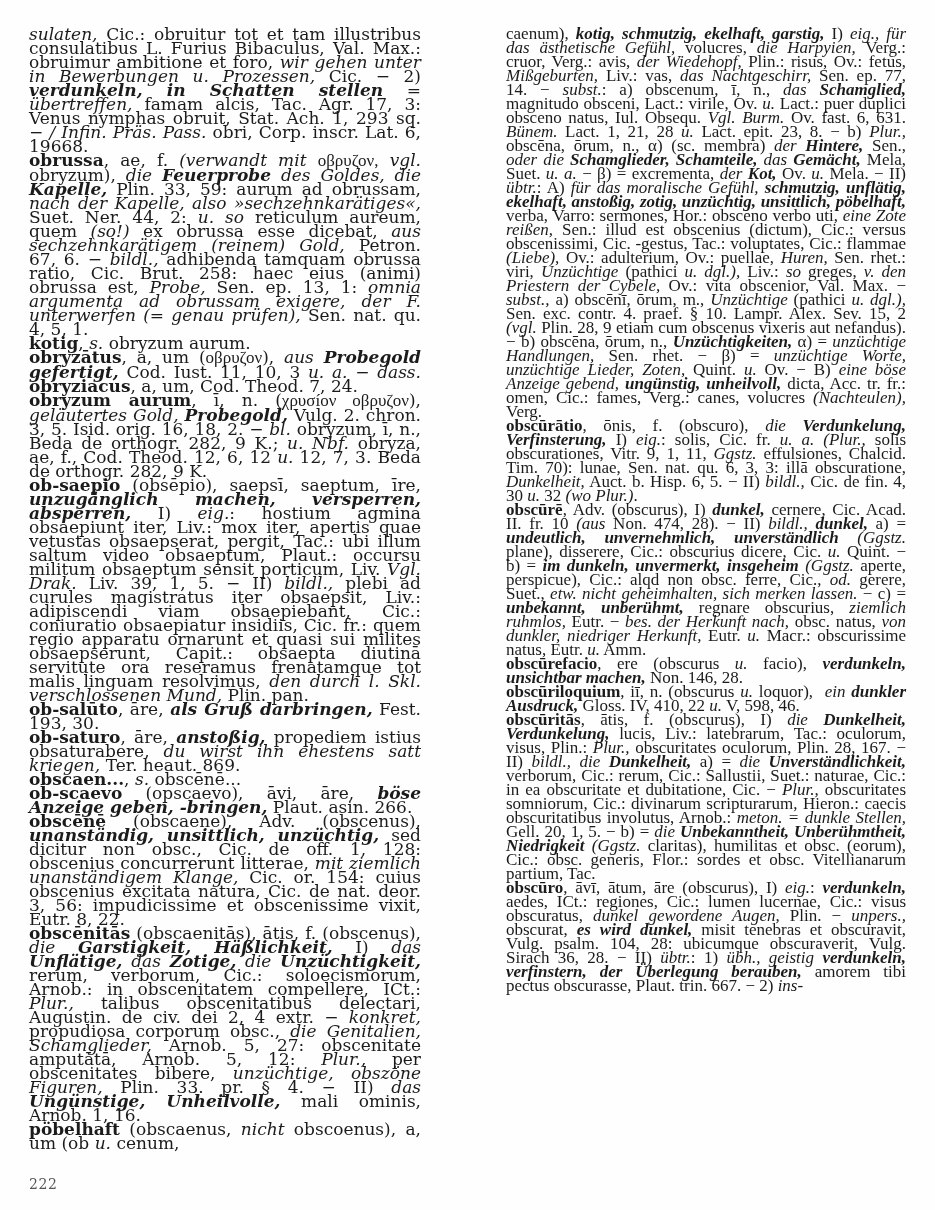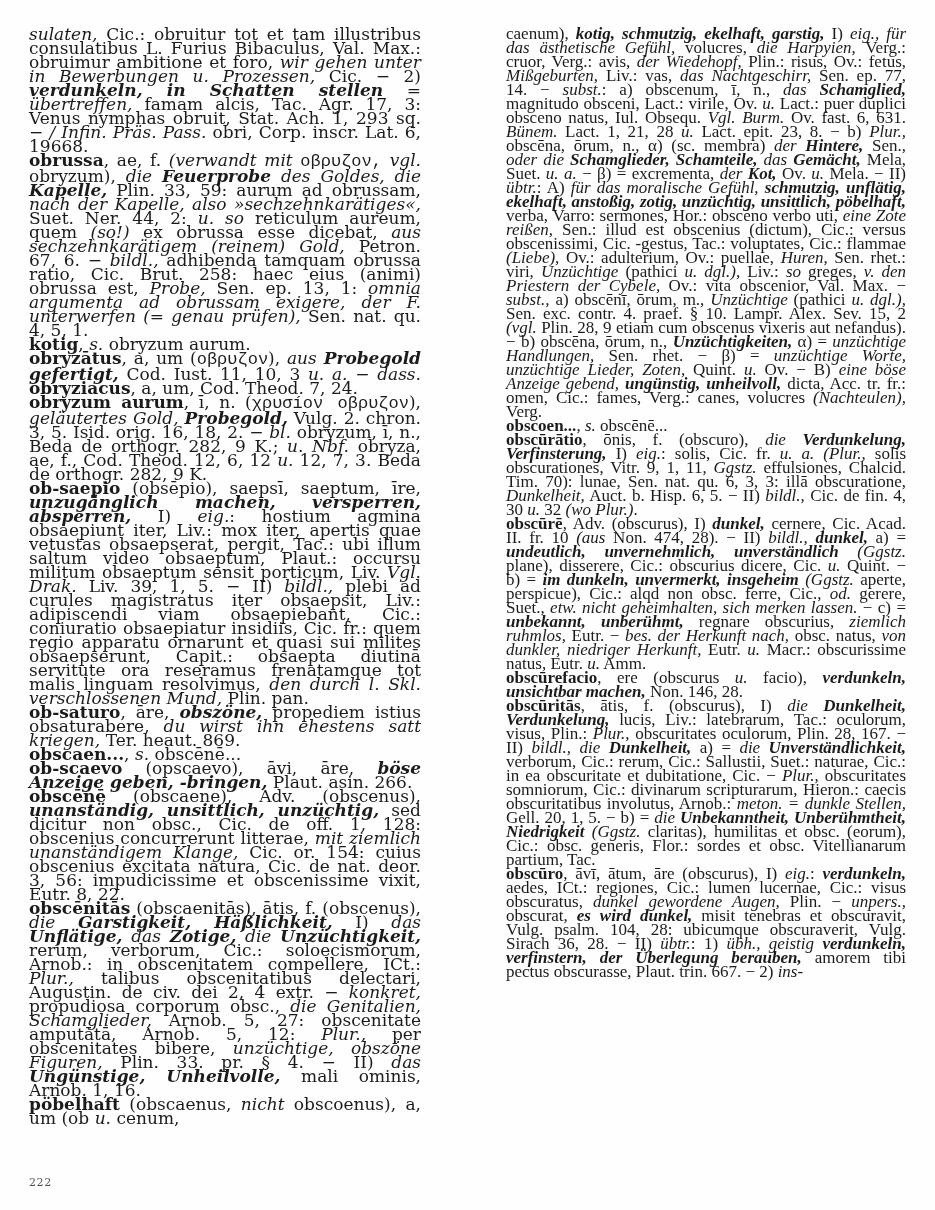--- a/index.html
+++ b/index.html
@@ -49,61 +49,62 @@
     text-indent: 0;
     text-align: justify;
   }
   
   .cont { text-indent: 0; }
 
   
   .hw { font-weight: bold; }          
   .bi { font-weight: bold; font-style: italic; }  
   .it { font-style: italic; }
-  .gk { font-family: Liberation Mono, monospace; font-style: normal; } 
+  .gk { font-family: Liberation Serif, serif; font-style: normal; } 
   .sup { font-size: 0.72em; vertical-align: super; }
 
   .folio {
     position: absolute;
     left: 29px;
     top: 1176px;
-    font-size: 11px;
+    font-size: 14px;
     color: #555;
     letter-spacing: 0.6px;
     font-family: "DejaVu Serif", "Liberation Serif", serif;
   }
 </style>
 </head>
 <body>
 
 <div class="page">
 
   <div class="columns">
 
     <div class="col col-left">
       <p class="entry cont"><span class="it">sulaten,</span> Cic.: obruitur tot et tam illustribus consulatibus L. Furius Bibaculus, Val. Max.: obruimur ambitione et foro, <span class="it">wir gehen unter in Bewerbungen u. Prozessen,</span> Cic. − 2) <span class="bi">verdunkeln, in Schatten stellen</span> = <span class="it">übertreffen,</span> famam alcis, Tac. Agr. 17, 3: Venus nymphas obruit, Stat. Ach. 1, 293 sq. − <span class="it">/ Infin. Präs. Pass.</span> obri, Corp. inscr. Lat. 6, 19668.</p>
       <p class="entry"><span class="hw">obrussa</span>, ae, f. <span class="it">(verwandt mit</span> <span class="gk">οβρυζον,</span> <span class="it">vgl.</span> obryzum), <span class="it">die</span> <span class="bi">Feuerprobe</span> <span class="it">des Goldes, die</span> <span class="bi">Kapelle,</span> Plin. 33, 59: aurum ad obrussam, <span class="it">nach der Kapelle, also »sechzehnkarätiges«,</span> Suet. Ner. 44, 2: <span class="it">u. so</span> reticulum aureum, quem <span class="it">(so!)</span> ex obrussa esse dicebat, <span class="it">aus sechzehnkarätigem (reinem) Gold,</span> Petron. 67, 6. − <span class="it">bildl.,</span> adhibenda tamquam obrussa ratio, Cic. Brut. 258: haec eius (animi) obrussa est, <span class="it">Probe,</span> Sen. ep. 13, 1: <span class="it">omnia argumenta ad obrussam exigere, der F. unterwerfen (= genau prüfen),</span> Sen. nat. qu. 4, 5, 1.</p>
       <p class="entry"><span class="hw">kotig</span>, <span class="it">s.</span> obryzum aurum.</p>
       <p class="entry"><span class="hw">obryzātus</span>, a, um (<span class="gk">οβρυζον</span>), <span class="it">aus</span> <span class="bi">Probegold gefertigt,</span> Cod. Iust. 11, 10, 3 <span class="it">u. a.</span> − <span class="it">dass.</span> <span class="hw">obryziacus</span>, a, um, Cod. Theod. 7, 24.</p>
       <p class="entry"><span class="hw">obryzum aurum</span>, ī, n. (<span class="gk">χρυσíον οβρυζον</span>), <span class="it">geläutertes Gold,</span> <span class="bi">Probegold,</span> Vulg. 2. chron. 3, 5. Isid. orig. 16, 18, 2. − <span class="it">bl.</span> obryzum, ī, n., Beda de orthogr. 282, 9 K.; <span class="it">u. Nbf.</span> obryza, ae, f., Cod. Theod. 12, 6, 12 <span class="it">u.</span> 12, 7, 3. Beda de orthogr. 282, 9 K.</p>
       <p class="entry"><span class="hw">ob-saepio</span> (obsēpio), saepsī, saeptum, īre, <span class="bi">unzugänglich machen, versperren, absperren,</span> I) <span class="it">eig.</span>: hostium agmina obsaepiunt iter, Liv.: mox iter, apertis quae vetustas obsaepserat, pergit, Tac.: ubi illum saltum video obsaeptum, Plaut.: occursu militum obsaeptum sensit porticum, Liv. <span class="it">Vgl. Drak.</span> Liv. 39, 1, 5. − II) <span class="it">bildl.,</span> plebi ad curules magistratus iter obsaepsit, Liv.: adipiscendi viam obsaepiebant, Cic.: coniuratio obsaepiatur insidiis, Cic. fr.: quem regio apparatu ornarunt et quasi sui milites obsaepserunt, Capit.: obsaepta diutinā servitute ora reseramus frenatamque tot malis linguam resolvimus, <span class="it">den durch l. Skl. verschlossenen Mund,</span> Plin. pan.</p>
-      <p class="entry"><span class="hw">ob-saturo</span>, āre, <span class="bi">obszöne,</span> propediem istius obsaturabere, <span class="it">du wirst ihn ehestens satt kriegen,</span> Ter. heaut. 869.</p>
+      <p class="entry"><span class="hw">ob-salūto</span>, āre, <span class="bi">als Gruß darbringen,</span> Fest. 193, 30.</p>
+      <p class="entry"><span class="hw">ob-saturo</span>, āre, <span class="bi">anstoßig,</span> propediem istius obsaturabere, <span class="it">du wirst ihn ehestens satt kriegen,</span> Ter. heaut. 869.</p>
       <p class="entry"><span class="hw">obscaen...</span>, <span class="it">s.</span> obscēnē...</p>
       <p class="entry"><span class="hw">ob-scaevo</span> (opscaevo), āvi, āre, <span class="bi">böse Anzeige geben, -bringen,</span> Plaut. asin. 266.</p>
       <p class="entry"><span class="hw">obscēnē</span> (obscaene), Adv. (obscenus), <span class="bi">unanständig, unsittlich, unzüchtig,</span> sed dicitur non obsc., Cic. de off. 1, 128: obscenius concurrerunt litterae, <span class="it">mit ziemlich unanständigem Klange,</span> Cic. or. 154: cuius obscenius excitata natura, Cic. de nat. deor. 3, 56: impudicissime et obscenissime vixit, Eutr. 8, 22.</p>
       <p class="entry"><span class="hw">obscēnitās</span> (obscaenitās), ātis, f. (obscenus), <span class="it">die</span> <span class="bi">Garstigkeit, Häßlichkeit,</span> I) <span class="it">das</span> <span class="bi">Unflätige,</span> <span class="it">das</span> <span class="bi">Zotige,</span> <span class="it">die</span> <span class="bi">Unzüchtigkeit,</span> rerum, verborum, Cic.: soloecismorum, Arnob.: in obscenitatem compellere, ICt.: <span class="it">Plur.,</span> talibus obscenitatibus delectari, Augustin. de civ. dei 2, 4 extr. − <span class="it">konkret,</span> propudiosa corporum obsc., <span class="it">die Genitalien, Schamglieder,</span> Arnob. 5, 27: obscenitate amputātā, Arnob. 5, 12: <span class="it">Plur.,</span> per obscenitates bibere, <span class="it">unzüchtige, obszöne Figuren,</span> Plin. 33. pr. § 4. − II) <span class="it">das</span> <span class="bi">Ungünstige, Unheilvolle,</span> mali ominis, Arnob. 1, 16.</p>
       <p class="entry"><span class="hw">pöbelhaft</span> (obscaenus, <span class="it">nicht</span> obscoenus), a, um (ob <span class="it">u.</span> cenum,</p>
     </div>
 
     <div class="col col-right">
       <p class="entry cont">caenum), <span class="bi">kotig, schmutzig, ekelhaft, garstig,</span> I) <span class="it">eig., für das ästhetische Gefühl,</span> volucres, <span class="it">die Harpyien,</span> Verg.: cruor, Verg.: avis, <span class="it">der Wiedehopf,</span> Plin.: risus, Ov.: fetus, <span class="it">Mißgeburten,</span> Liv.: vas, <span class="it">das Nachtgeschirr,</span> Sen. ep. 77, 14. − <span class="it">subst.</span>: a) obscenum, ī, n., <span class="it">das</span> <span class="bi">Schamglied,</span> magnitudo obsceni, Lact.: virile, Ov. <span class="it">u.</span> Lact.: puer duplici obsceno natus, Iul. Obsequ. <span class="it">Vgl. Burm.</span> Ov. fast. 6, 631. <span class="it">Bünem.</span> Lact. 1, 21, 28 <span class="it">u.</span> Lact. epit. 23, 8. − b) <span class="it">Plur.,</span> obscēna, ōrum, n., α) (sc. membra) <span class="it">der</span> <span class="bi">Hintere,</span> Sen., <span class="it">oder die</span> <span class="bi">Schamglieder, Schamteile,</span> <span class="it">das</span> <span class="bi">Gemächt,</span> Mela, Suet. <span class="it">u. a.</span> − β) = excrementa, <span class="it">der</span> <span class="bi">Kot,</span> Ov. <span class="it">u.</span> Mela. − II) <span class="it">übtr.</span>: A) <span class="it">für das moralische Gefühl,</span> <span class="bi">schmutzig, unflätig, ekelhaft, anstoßig, zotig, unzüchtig, unsittlich, pöbelhaft,</span> verba, Varro: sermones, Hor.: obsceno verbo uti, <span class="it">eine Zote reißen,</span> Sen.: illud est obscenius (dictum), Cic.: versus obscenissimi, Cic. -gestus, Tac.: voluptates, Cic.: flammae <span class="it">(Liebe),</span> Ov.: adulterium, Ov.: puellae, <span class="it">Huren,</span> Sen. rhet.: viri, <span class="it">Unzüchtige</span> (pathici <span class="it">u. dgl.),</span> Liv.: <span class="it">so</span> greges, <span class="it">v. den Priestern der Cybele,</span> Ov.: vita obscenior, Val. Max. − <span class="it">subst.,</span> a) obscēnī, ōrum, m., <span class="it">Unzüchtige</span> (pathici <span class="it">u. dgl.),</span> Sen. exc. contr. 4. praef. § 10. Lampr. Alex. Sev. 15, 2 <span class="it">(vgl.</span> Plin. 28, 9 etiam cum obscenus vixeris aut nefandus). − b) obscēna, ōrum, n., <span class="bi">Unzüchtigkeiten,</span> α) = <span class="it">unzüchtige Handlungen,</span> Sen. rhet. − β) = <span class="it">unzüchtige Worte, unzüchtige Lieder, Zoten,</span> Quint. <span class="it">u.</span> Ov. − B) <span class="it">eine böse Anzeige gebend,</span> <span class="bi">ungünstig, unheilvoll,</span> dicta, Acc. tr. fr.: omen, Cic.: fames, Verg.: canes, volucres <span class="it">(Nachteulen),</span> Verg.</p>
-      <p class="entry"><span class="hw">obscoen...</span>, <span class="it">s.</span> obscēnē...</p>
       <p class="entry"><span class="hw">obscūrātio</span>, ōnis, f. (obscuro), <span class="it">die</span> <span class="bi">Verdunkelung, Verfinsterung,</span> I) <span class="it">eig.</span>: solis, Cic. fr. <span class="it">u. a. (Plur.,</span> solis obscurationes, Vitr. 9, 1, 11, <span class="it">Ggstz.</span> effulsiones, Chalcid. Tim. 70): lunae, Sen. nat. qu. 6, 3, 3: illā obscuratione, <span class="it">Dunkelheit,</span> Auct. b. Hisp. 6, 5. − II) <span class="it">bildl.,</span> Cic. de fin. 4, 30 <span class="it">u.</span> 32 <span class="it">(wo Plur.)</span>.</p>
       <p class="entry"><span class="hw">obscūrē</span>, Adv. (obscurus), I) <span class="bi">dunkel,</span> cernere, Cic. Acad. II. fr. 10 <span class="it">(aus</span> Non. 474, 28). − II) <span class="it">bildl.,</span> <span class="bi">dunkel,</span> a) = <span class="bi">undeutlich, unvernehmlich, unverständlich</span> <span class="it">(Ggstz.</span> plane), disserere, Cic.: obscurius dicere, Cic. <span class="it">u.</span> Quint. − b) = <span class="bi">im dunkeln, unvermerkt, insgeheim</span> <span class="it">(Ggstz.</span> aperte, perspicue), Cic.: alqd non obsc. ferre, Cic., <span class="it">od.</span> gerere, Suet., <span class="it">etw. nicht geheimhalten, sich merken lassen.</span> − c) = <span class="bi">unbekannt, unberühmt,</span> regnare obscurius, <span class="it">ziemlich ruhmlos,</span> Eutr. − <span class="it">bes. der Herkunft nach,</span> obsc. natus, <span class="it">von dunkler, niedriger Herkunft,</span> Eutr. <span class="it">u.</span> Macr.: obscurissime natus, Eutr. <span class="it">u.</span> Amm.</p>
       <p class="entry"><span class="hw">obscūrefacio</span>, ere (obscurus <span class="it">u.</span> facio), <span class="bi">verdunkeln, unsichtbar machen,</span> Non. 146, 28.</p>
+      <p class="entry"><span class="hw">obscūriloquium</span>, iī, n. (obscurus <span class="it">u.</span> loquor), &nbsp;<span class="it">ein</span> <span class="bi">dunkler Ausdruck,</span> Gloss. IV, 410, 22 <span class="it">u.</span> V, 598, 46.</p>
       <p class="entry"><span class="hw">obscūritās</span>, ātis, f. (obscurus), I) <span class="it">die</span> <span class="bi">Dunkelheit, Verdunkelung,</span> lucis, Liv.: latebrarum, Tac.: oculorum, visus, Plin.: <span class="it">Plur.,</span> obscuritates oculorum, Plin. 28, 167. − II) <span class="it">bildl., die</span> <span class="bi">Dunkelheit,</span> a) = <span class="it">die</span> <span class="bi">Unverständlichkeit,</span> verborum, Cic.: rerum, Cic.: Sallustii, Suet.: naturae, Cic.: in ea obscuritate et dubitatione, Cic. − <span class="it">Plur.,</span> obscuritates somniorum, Cic.: divinarum scripturarum, Hieron.: caecis obscuritatibus involutus, Arnob.: <span class="it">meton. = dunkle Stellen,</span> Gell. 20, 1, 5. − b) = <span class="it">die</span> <span class="bi">Unbekanntheit, Unberühmtheit, Niedrigkeit</span> <span class="it">(Ggstz.</span> claritas), humilitas et obsc. (eorum), Cic.: obsc. generis, Flor.: sordes et obsc. Vitellianarum partium, Tac.</p>
       <p class="entry"><span class="hw">obscūro</span>, āvī, ātum, āre (obscurus), I) <span class="it">eig.</span>: <span class="bi">verdunkeln,</span> aedes, ICt.: regiones, Cic.: lumen lucernae, Cic.: visus obscuratus, <span class="it">dunkel gewordene Augen,</span> Plin. − <span class="it">unpers.,</span> obscurat, <span class="bi">es wird dunkel,</span> misit tenebras et obscuravit, Vulg. psalm. 104, 28: ubicumque obscuraverit, Vulg. Sirach 36, 28. − II) <span class="it">übtr.</span>: 1) <span class="it">übh., geistig</span> <span class="bi">verdunkeln, verfinstern, der Überlegung berauben,</span> amorem tibi pectus obscurasse, Plaut. trin. 667. − 2) <span class="it">ins-</span></p>
     </div>
 
   </div>
 
   <div class="folio">222</div>
 
 </div>
 

